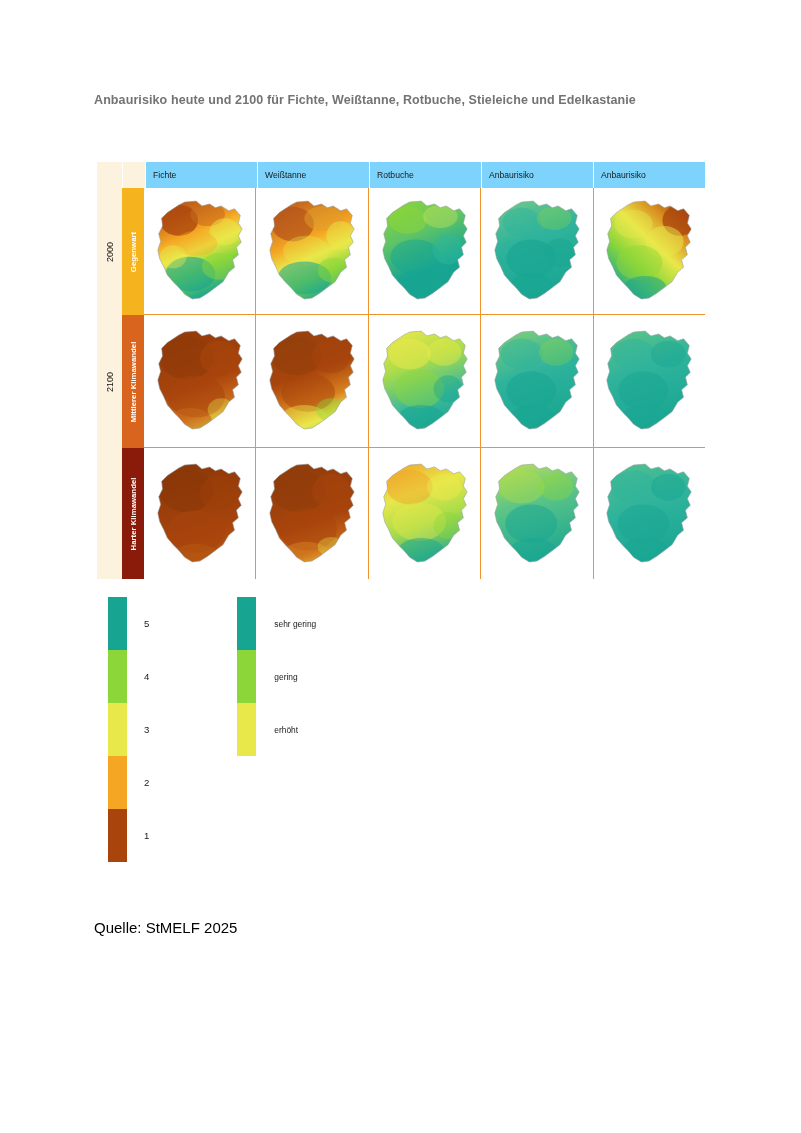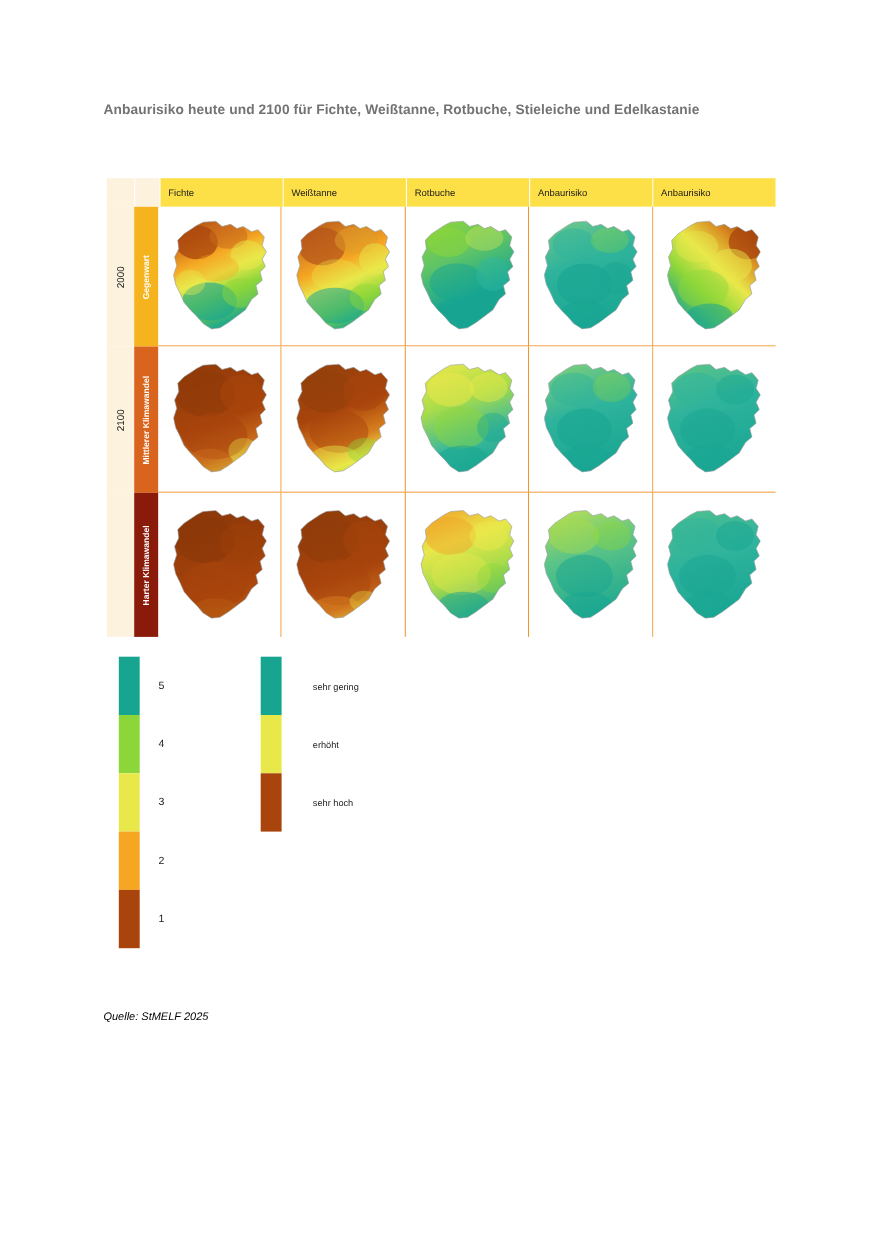--- a/index.html
+++ b/index.html
@@ -44,21 +44,21 @@
     background: #fdf2dd;
     border-right: 1px solid #ffffff;
   }
   .head-corner2 {
     width: 22px;
     background: #fdf2dd;
     border-right: 1px solid #ffffff;
   }
   .head-cell {
     flex: 1;
-    background: #fde047;
+    background: #7dd3fc;
     display: flex;
     align-items: center;
     padding-left: 7px;
     font-size: 8.6px;
     color: #1a1a1a;
     border-right: 1px solid #ffffff;
     box-sizing: border-box;
   }
   .head-cell:last-child { border-right: none; }
 
@@ -142,38 +142,37 @@
   .legend-row {
     display: flex;
     align-items: center;
     height: 53px;
   }
   .legend-swatch {
     width: 19px;
     height: 53px;
   }
   .legend-label {
-    margin-left: 28px;
+    margin-left: 18px;
     font-size: 8.4px;
     color: #1a1a1a;
     white-space: nowrap;
   }
   .legend-label.num {
     font-size: 9.6px;
     margin-left: 17px;
   }
 
   
   .source {
     position: absolute;
     left: 94px;
     top: 919px;
-    font-size: 10px;
+    font-size: 15px;
     color: #000;
-    font-style: italic;
   }
 </style>
 </head>
 <body>
 
 <div class="doc-title">Anbaurisiko heute und 2100 für Fichte, Weißtanne, Rotbuche, Stieleiche und Edelkastanie</div>
 
 <div class="matrix">
 
   <div class="matrix-head">
@@ -569,23 +568,23 @@
       <div class="legend-label num">1</div>
     </div>
   </div>
 
   <div class="legend">
     <div class="legend-row">
       <div class="legend-swatch" style="background:#17a592"></div>
       <div class="legend-label">sehr gering</div>
     </div>
     <div class="legend-row">
+      <div class="legend-swatch" style="background:#8dd63a"></div>
+      <div class="legend-label">gering</div>
+    </div>
+    <div class="legend-row">
       <div class="legend-swatch" style="background:#e9e84a"></div>
       <div class="legend-label">erhöht</div>
     </div>
-    <div class="legend-row">
-      <div class="legend-swatch" style="background:#a8440c"></div>
-      <div class="legend-label">sehr hoch</div>
-    </div>
   </div>
 </div>
 
 <div class="source">Quelle: StMELF 2025</div>
 
 </body></html>

